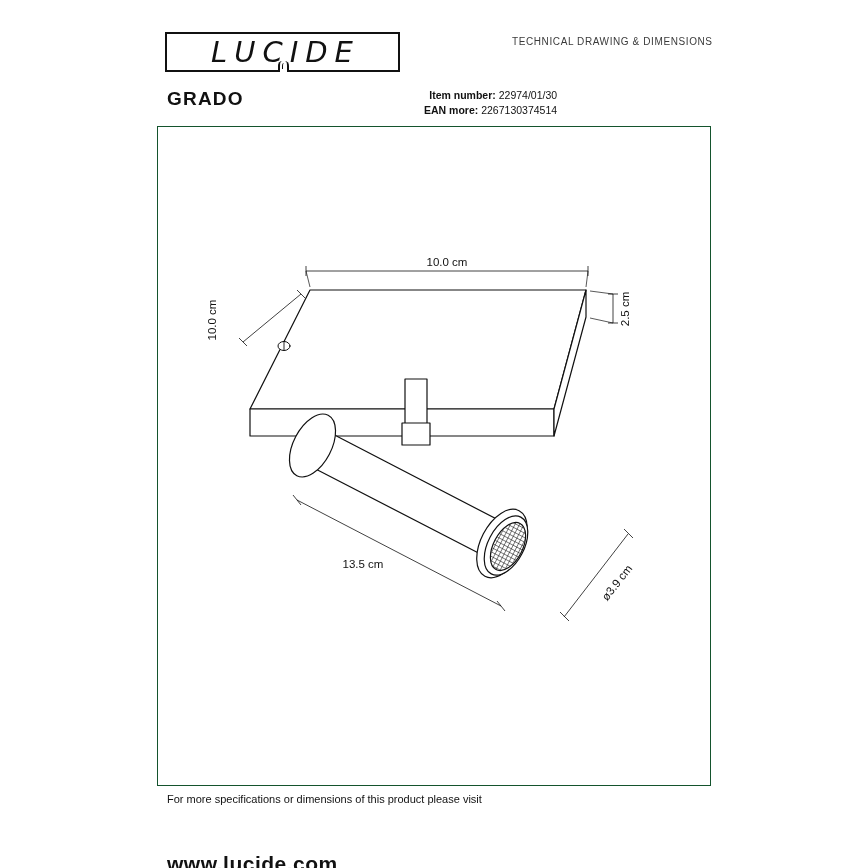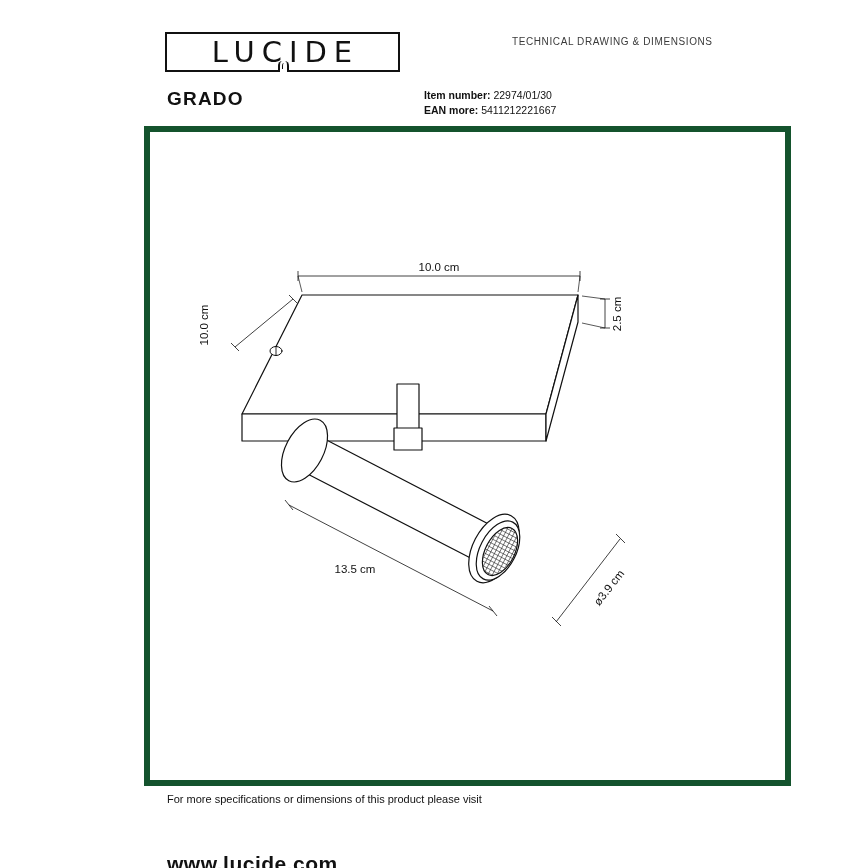--- a/index.html
+++ b/index.html
@@ -41,20 +41,21 @@
     display: flex;
     align-items: center;
     justify-content: center;
     font-family: "DejaVu Sans", sans-serif;
     font-size: 29px;
     font-weight: 400;
     letter-spacing: 7px;
     color: #111;
     padding-left: 6px;
     box-sizing: border-box;
+    font-style: italic;
   }
   
   .logo-mark {
     position: absolute;
     left: 111px;
     top: 27px;
     width: 11px;
     height: 11px;
     background: #ffffff;
     border-left: 2px solid #111;
@@ -93,31 +94,32 @@
     color: #111;
   }
 
   .meta {
     position: absolute;
     left: 424px;
     top: 88px;
     font-size: 10.5px;
     line-height: 15px;
     color: #111;
+    text-align: right;
   }
   .meta .lbl { font-weight: bold; }
 
   
   .frame {
     position: absolute;
-    left: 144px;
+    left: 157px;
     top: 126px;
-    width: 647px;
+    width: 554px;
     height: 660px;
-    border: 6px solid #14532d;
+    border: 1px solid #14532d;
     box-sizing: border-box;
     overflow: hidden;
   }
 
   
   .footer-line1 {
     position: absolute;
     left: 167px;
     top: 793px;
     font-size: 11px;
@@ -155,21 +157,21 @@
 
   <div class="product-title">GRADO</div>
 
   <div class="meta">
     <div>
       <span class="lbl">Item number:</span>
       <span>22974/01/30</span>
     </div>
     <div>
       <span class="lbl">EAN more:</span>
-      <span>5411212221667</span>
+      <span>2267130374514</span>
     </div>
   </div>
 
   <div class="frame">
     <svg width="552" height="658" viewBox="0 0 552 658">
       <g fill="none" stroke="#111" stroke-width="1.2" stroke-linejoin="round" stroke-linecap="round">
 
         <path d="M 152 164 L 272 164 L 272 164" stroke="none"></path>
 
         <polygon points="152,164 430,164 398,284 92,284" stroke="none" fill="none"></polygon>

